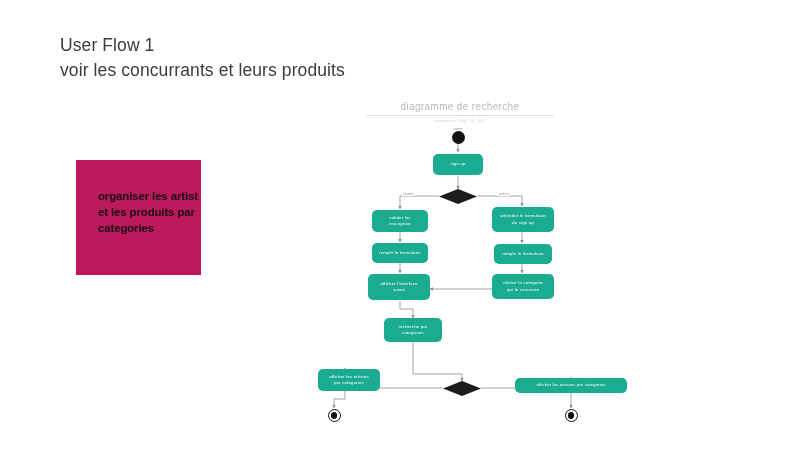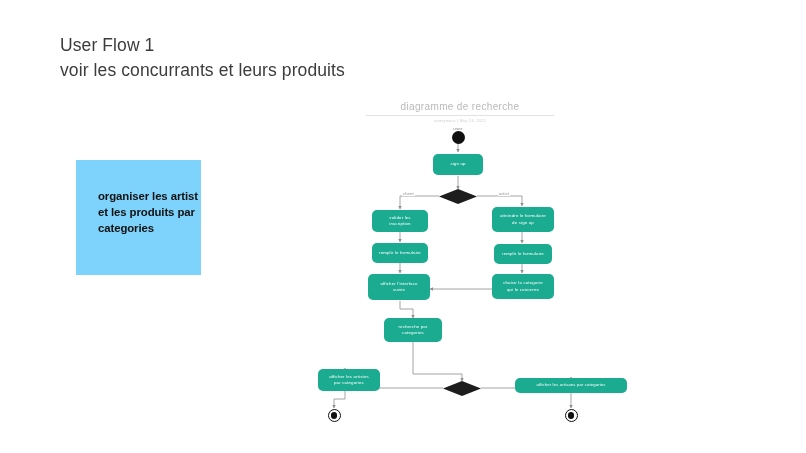--- a/index.html
+++ b/index.html
@@ -30,21 +30,21 @@
     white-space: pre-line;
   }
 
   
   #callout-card {
     position: absolute;
     left: 76px;
     top: 160px;
     width: 125px;
     height: 115px;
-    background: #7dd3fc;
+    background: #be185d;
   }
   #callout-text {
     position: absolute;
     left: 22px;
     top: 28px;
     width: 100px;
     font-size: 11.4px;
     font-weight: bold;
     line-height: 1.42;
     color: #111111;

